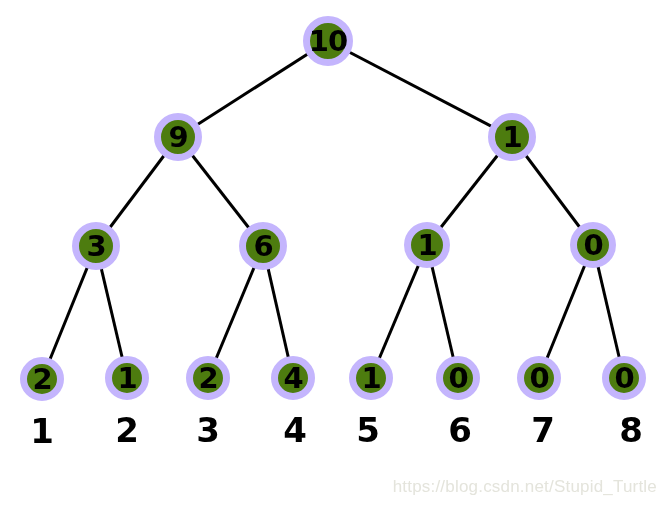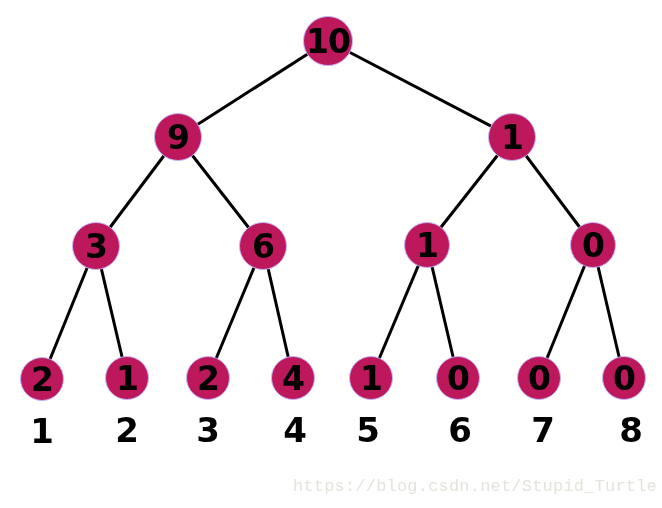--- a/index.html
+++ b/index.html
@@ -16,44 +16,44 @@
     font-family: "DejaVu Sans", "Liberation Sans", sans-serif;
   }
   svg.edges {
     position: absolute;
     left: 0;
     top: 0;
   }
   .node {
     position: absolute;
     box-sizing: border-box;
-    border: 1px solid #c4b5fd;
+    border: 7px solid #c4b5fd;
     border-radius: 50%;
-    background: #be185d;
+    background: #4d7c0f;
     display: flex;
     align-items: center;
     justify-content: center;
     font-weight: bold;
-    font-size: 33px;
+    font-size: 29px;
     letter-spacing: -1px;
     color: #000000;
   }
   .leaf-label {
     position: absolute;
     transform: translateX(-50%);
     font-weight: bold;
     font-size: 34px;
     line-height: 34px;
     color: #000000;
   }
   .watermark {
     position: absolute;
     right: 5px;
     top: 477px;
-    font-family: Liberation Mono, monospace;
+    font-family: Liberation Sans, sans-serif;
     font-size: 17px;
     line-height: 20px;
     letter-spacing: 0.2px;
     white-space: nowrap;
   }
 </style>
 </head>
 <body>
 
 <div class="canvas">

